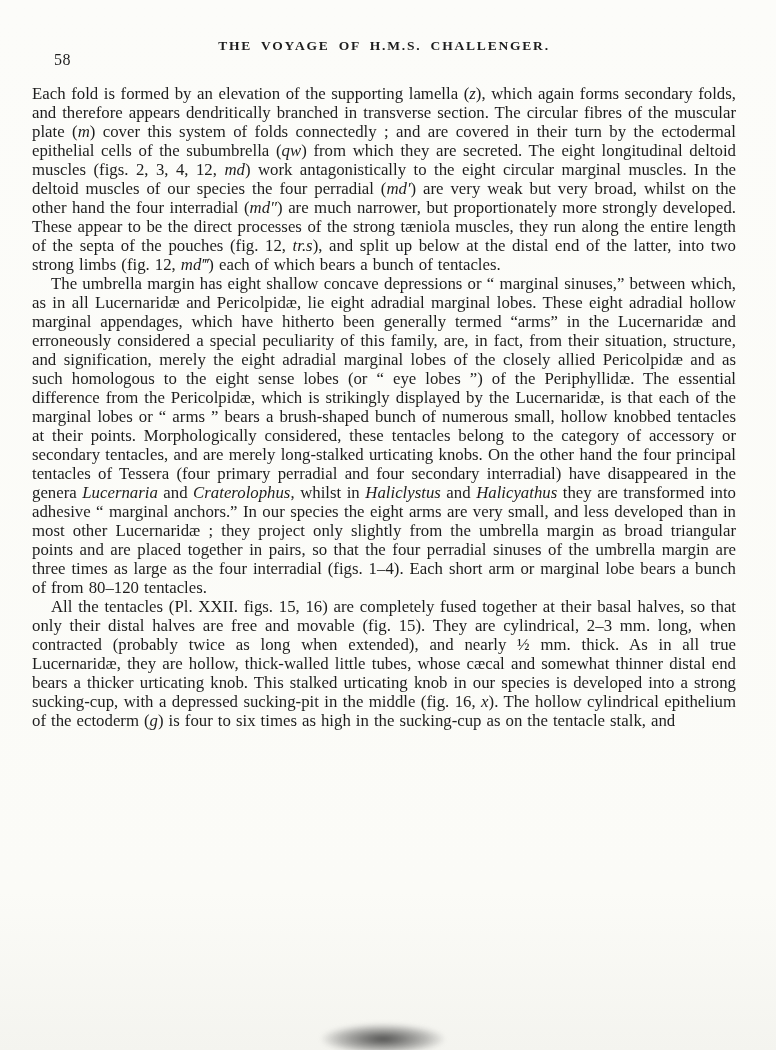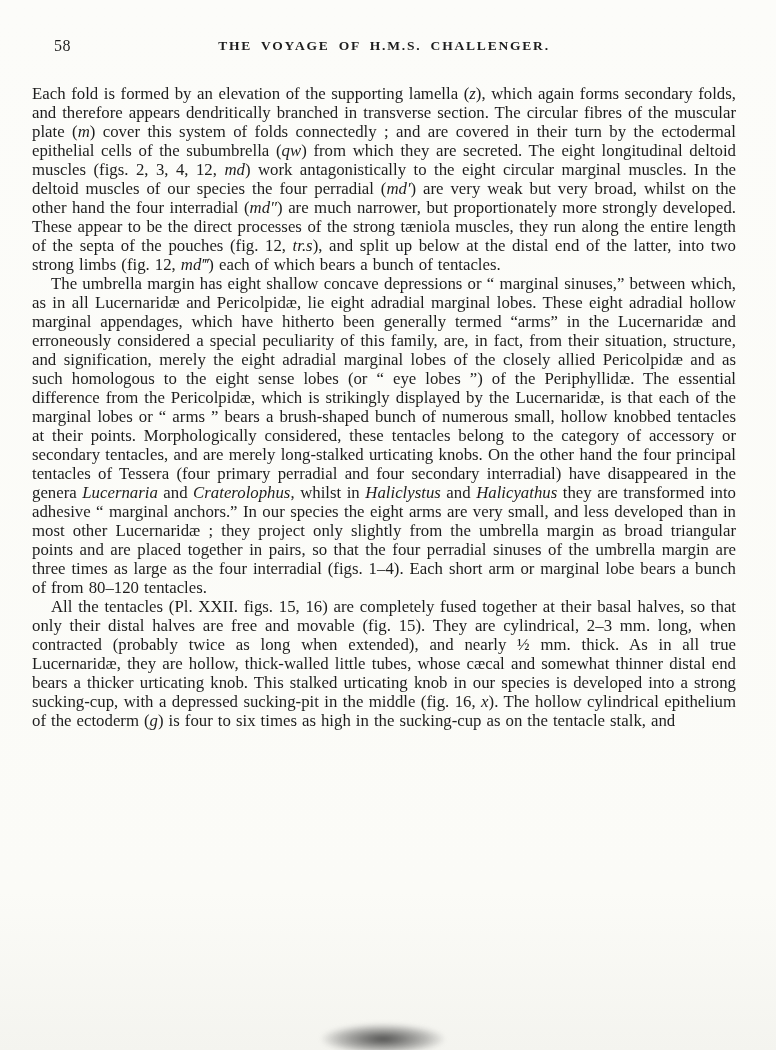--- a/index.html
+++ b/index.html
@@ -21,21 +21,21 @@
   }
   .header {
     position: relative;
     text-align: center;
     height: 22px;
     margin-bottom: 26px;
   }
   .page-num {
     position: absolute;
     left: 22px;
-    top: 1px;
+    top: 15px;
     font-size: 16px;
     letter-spacing: 0.5px;
   }
   .running-title {
     font-size: 13.5px;
     font-weight: bold;
     letter-spacing: 1.8px;
     word-spacing: 4px;
     white-space: nowrap;
   }

